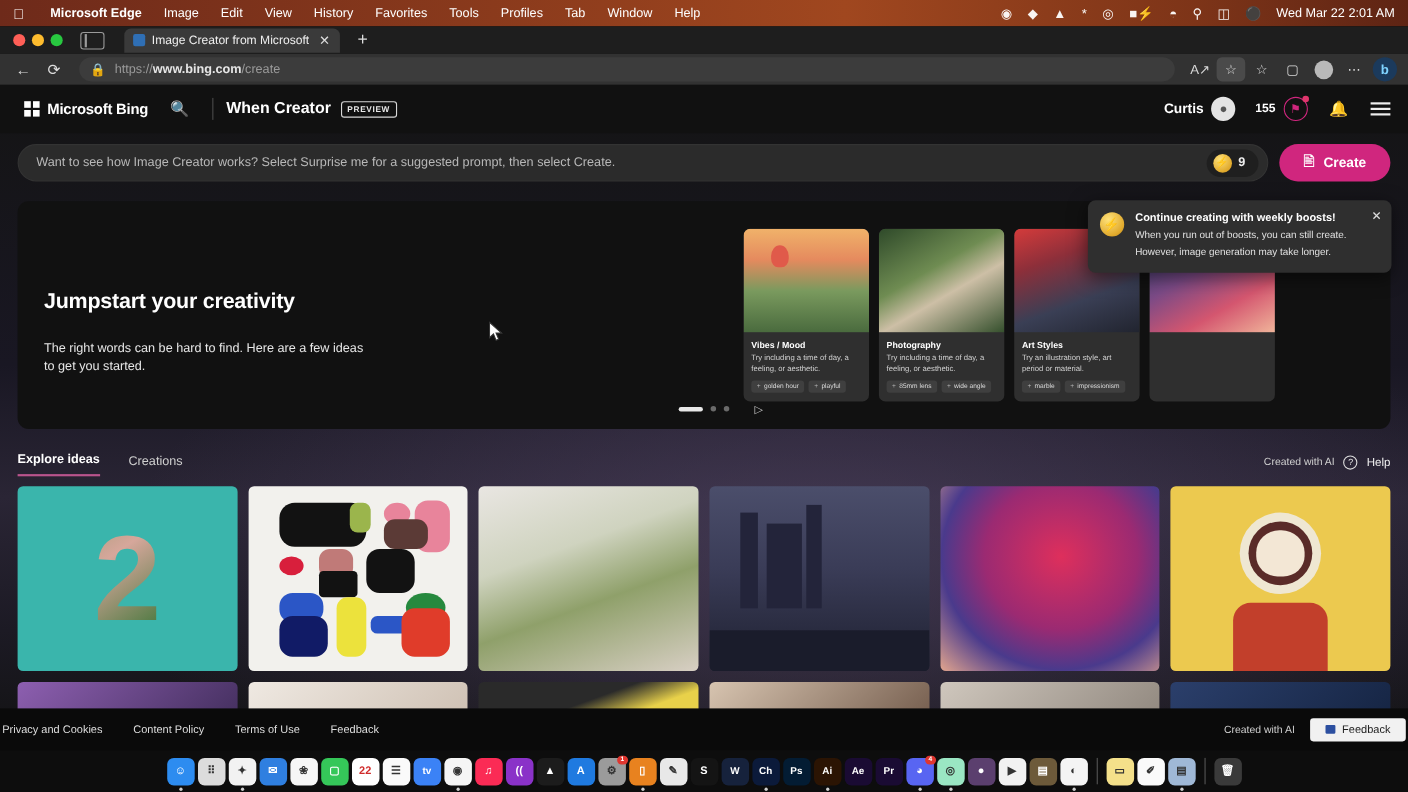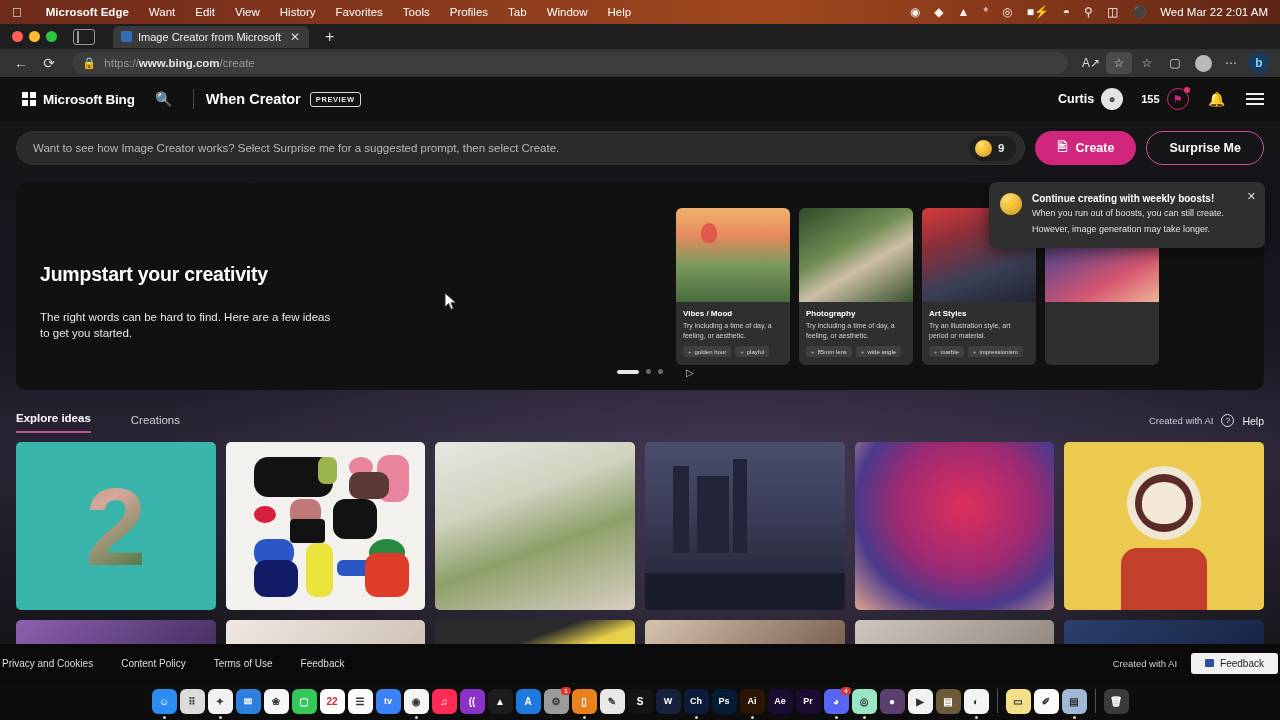--- a/index.html
+++ b/index.html
@@ -168,21 +168,21 @@
     box-shadow: 0 4px 16px rgba(0,0,0,.5); z-index: 30;
   }
   .toast .bolt { width: 22px; height: 22px; border-radius: 50%; flex: none;
                  background: radial-gradient(circle at 35% 30%, #ffe27a, #e0a92c 70%, #b98317);
                  display:flex; align-items:center; justify-content:center; color:#5a3a00; font-size:12px; }
   .toast-t { font-size: 10px; font-weight: bold; color: #fff; }
   .toast-d { font-size: 9px; color: #e0e0e0; margin-top: 3px; line-height: 1.45; }
   .toast-x { position: absolute; top: 8px; right: 9px; color: #ddd; font-size: 11px; }
 
   
-  .tabsrow { position: relative; display: flex; align-items: flex-end; padding: 22px 16px 0 16px; gap: 40px; }
+  .tabsrow { position: relative; display: flex; align-items: flex-end; padding: 22px 16px 0 16px; gap: 26px; }
   .tabitem { font-size: 11.5px; color: #cfcfcf; padding-bottom: 7px; }
   .tabitem.active { color: #fff; font-weight: bold; border-bottom: 2px solid #b9548c; }
   .tabs-right { margin-left: auto; display: flex; align-items: center; gap: 8px; padding-bottom: 6px; }
   .tabs-right .cwa { font-size: 9.5px; color: #cfcfcf; }
   .helpq { width: 13px; height: 13px; border-radius: 50%; border: 1px solid #ddd; color: #eee;
            font-size: 8px; display:flex; align-items:center; justify-content:center; }
   .tabs-right .help { font-size: 10.5px; color: #f0f0f0; }
 
   .gallery { position: relative; display: grid; grid-template-columns: repeat(6, 1fr);
              gap: 10px; padding: 9px 16px 0 16px; }
@@ -251,21 +251,21 @@
   .th-quality { background: linear-gradient(150deg,#2a3b6e 0%,#7b4a86 40%,#d4566f 70%,#f0b49a 100%); }
 </style>
 </head>
 <body>
 
 <div id="root">
 
   <div class="menubar">
     <div class="apple"></div>
     <div class="mi bold">Microsoft Edge</div>
-    <div class="mi">Want</div>
+    <div class="mi">Image</div>
     <div class="mi">Edit</div>
     <div class="mi">View</div>
     <div class="mi">History</div>
     <div class="mi">Favorites</div>
     <div class="mi">Tools</div>
     <div class="mi">Profiles</div>
     <div class="mi">Tab</div>
     <div class="mi">Window</div>
     <div class="mi">Help</div>
     <div class="spacer"></div>
@@ -358,23 +358,20 @@
         <input type="text" placeholder="Want to see how Image Creator works? Select Surprise me for a suggested prompt, then select Create." style="">
         <span class="boostchip">
           <span class="coin">⚡</span>
           <span class="num">9</span>
         </span>
       </div>
       <button class="btn-create">
         <span>🖹</span>
         <span>Create</span>
       </button>
-      <button class="btn-surprise">
-        <span>Surprise Me</span>
-      </button>
     </div>
 
     <div class="jumpstart">
       <div class="js-left">
         <div class="js-title">Jumpstart your creativity</div>
         <div class="js-sub">The right words can be hard to find. Here are a few ideas to get you started.</div>
       </div>
       <div class="js-cards">
 
         <div class="idea-card">

